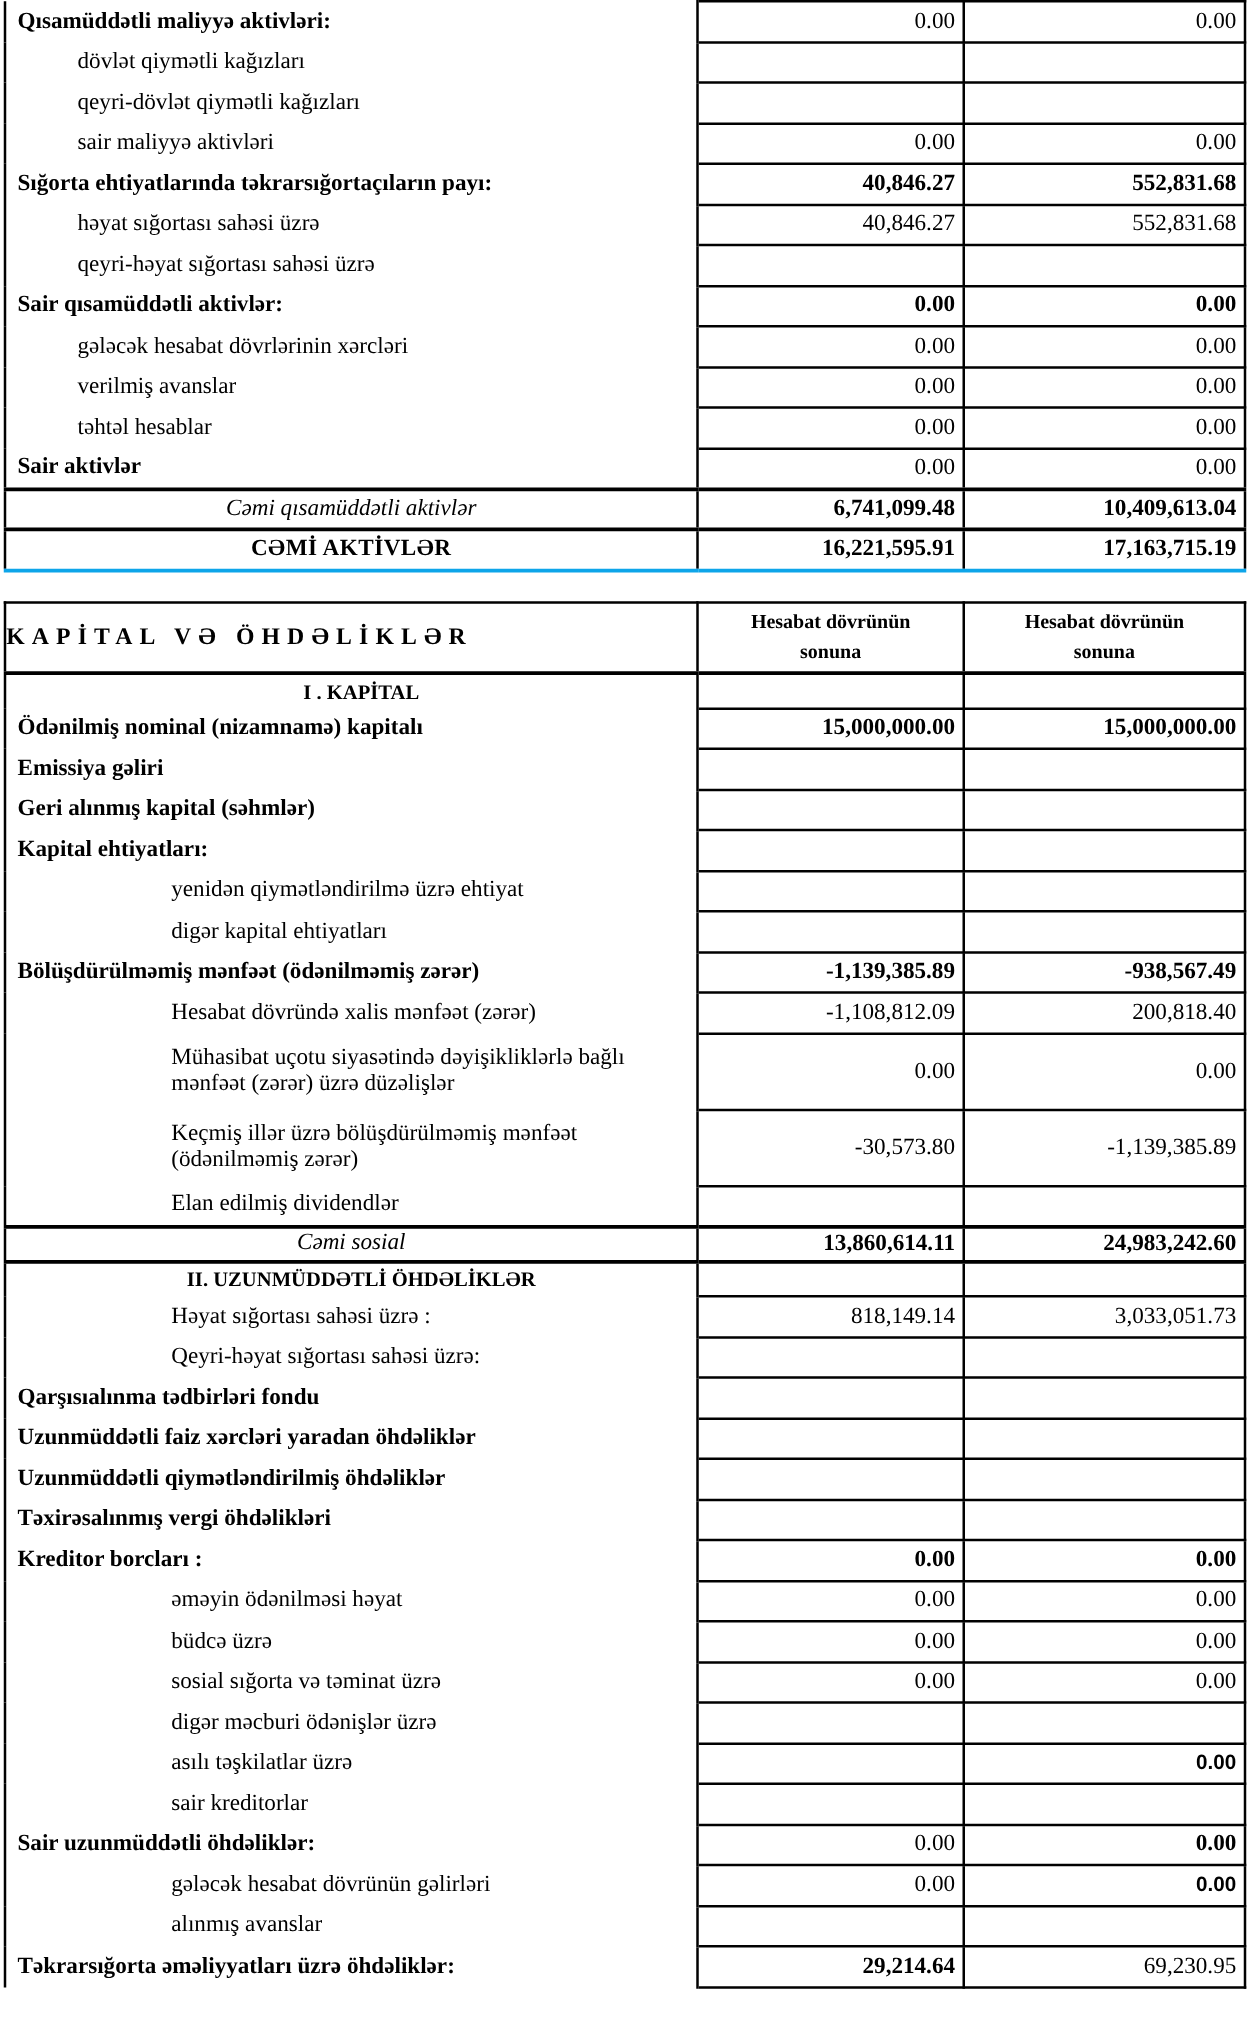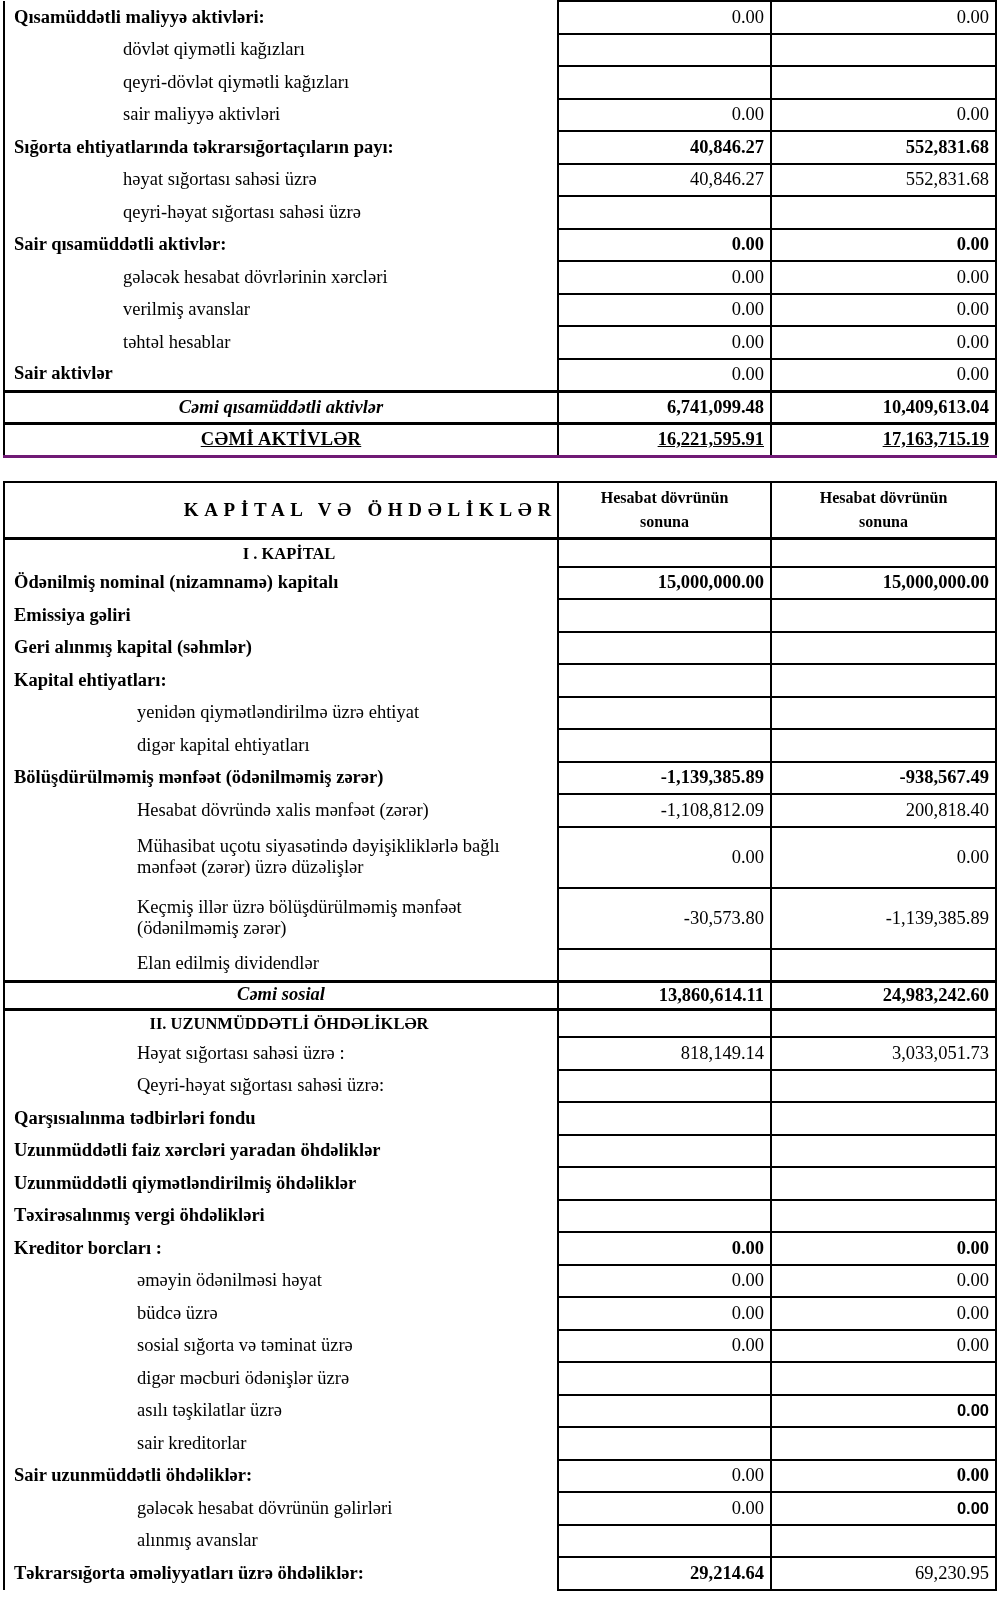--- a/index.html
+++ b/index.html
@@ -25,33 +25,33 @@
     border:0 solid #000;border-left-width:2.5px;border-right-width:2px;
     padding:1px 4px 1px 9px;font-size:18.5px;line-height:1.16;white-space:pre-line;
   }
   td.v{
     border:2px solid #000;text-align:right;
     padding:1px 6px 1px 2px;font-size:18.5px;
   }
   td.v:last-child{border-right-width:2.5px;}
 
   tr.k-section td.lbl{font-weight:bold;}
-  tr.k-sub td.lbl{padding-left:118px;}
+  tr.k-sub td.lbl{padding-left:57px;}
   .t2 tr.k-sub td.lbl{padding-left:132px;}
-  tr.k-total td.lbl{text-align:center;font-weight:bold;font-style:italic;padding-left:4px;}
+  tr.k-total td.lbl{text-align:center;font-weight:normal;font-style:italic;padding-left:4px;}
   tr.k-grand td.lbl{text-align:center;font-weight:bold;letter-spacing:0.4px;padding-left:4px;}
   tr.k-head td.lbl{text-align:center;font-weight:bold;font-size:16.5px;padding-left:20px;}
 
   tr.sep td{border-top:3px solid #000;}
-  tr.tbot td{border-bottom:3px solid #701a75;text-decoration:underline;}
+  tr.tbot td{border-bottom:3px solid #0ea5e9;}
 
   .t2{margin-top:23px;}
   th.lbl-h{
     border:2.5px solid #000;border-bottom-width:3px;border-right-width:2px;
-    font-size:19px;font-weight:bold;letter-spacing:0.30em;text-align:right;
+    font-size:19px;font-weight:bold;letter-spacing:0.30em;text-align:left;
   }
   th.v-h{
     border:2px solid #000;border-top-width:2.5px;border-bottom-width:3px;
     font-size:16px;font-weight:bold;line-height:1.5;white-space:pre-line;
   }
   th.v-h:last-child{border-right-width:2.5px;}
 
   td.v.b{font-weight:bold;}
   td.v.bs{font-weight:bold;font-family:"Liberation Sans",sans-serif;font-size:16.5px;}
 </style>

